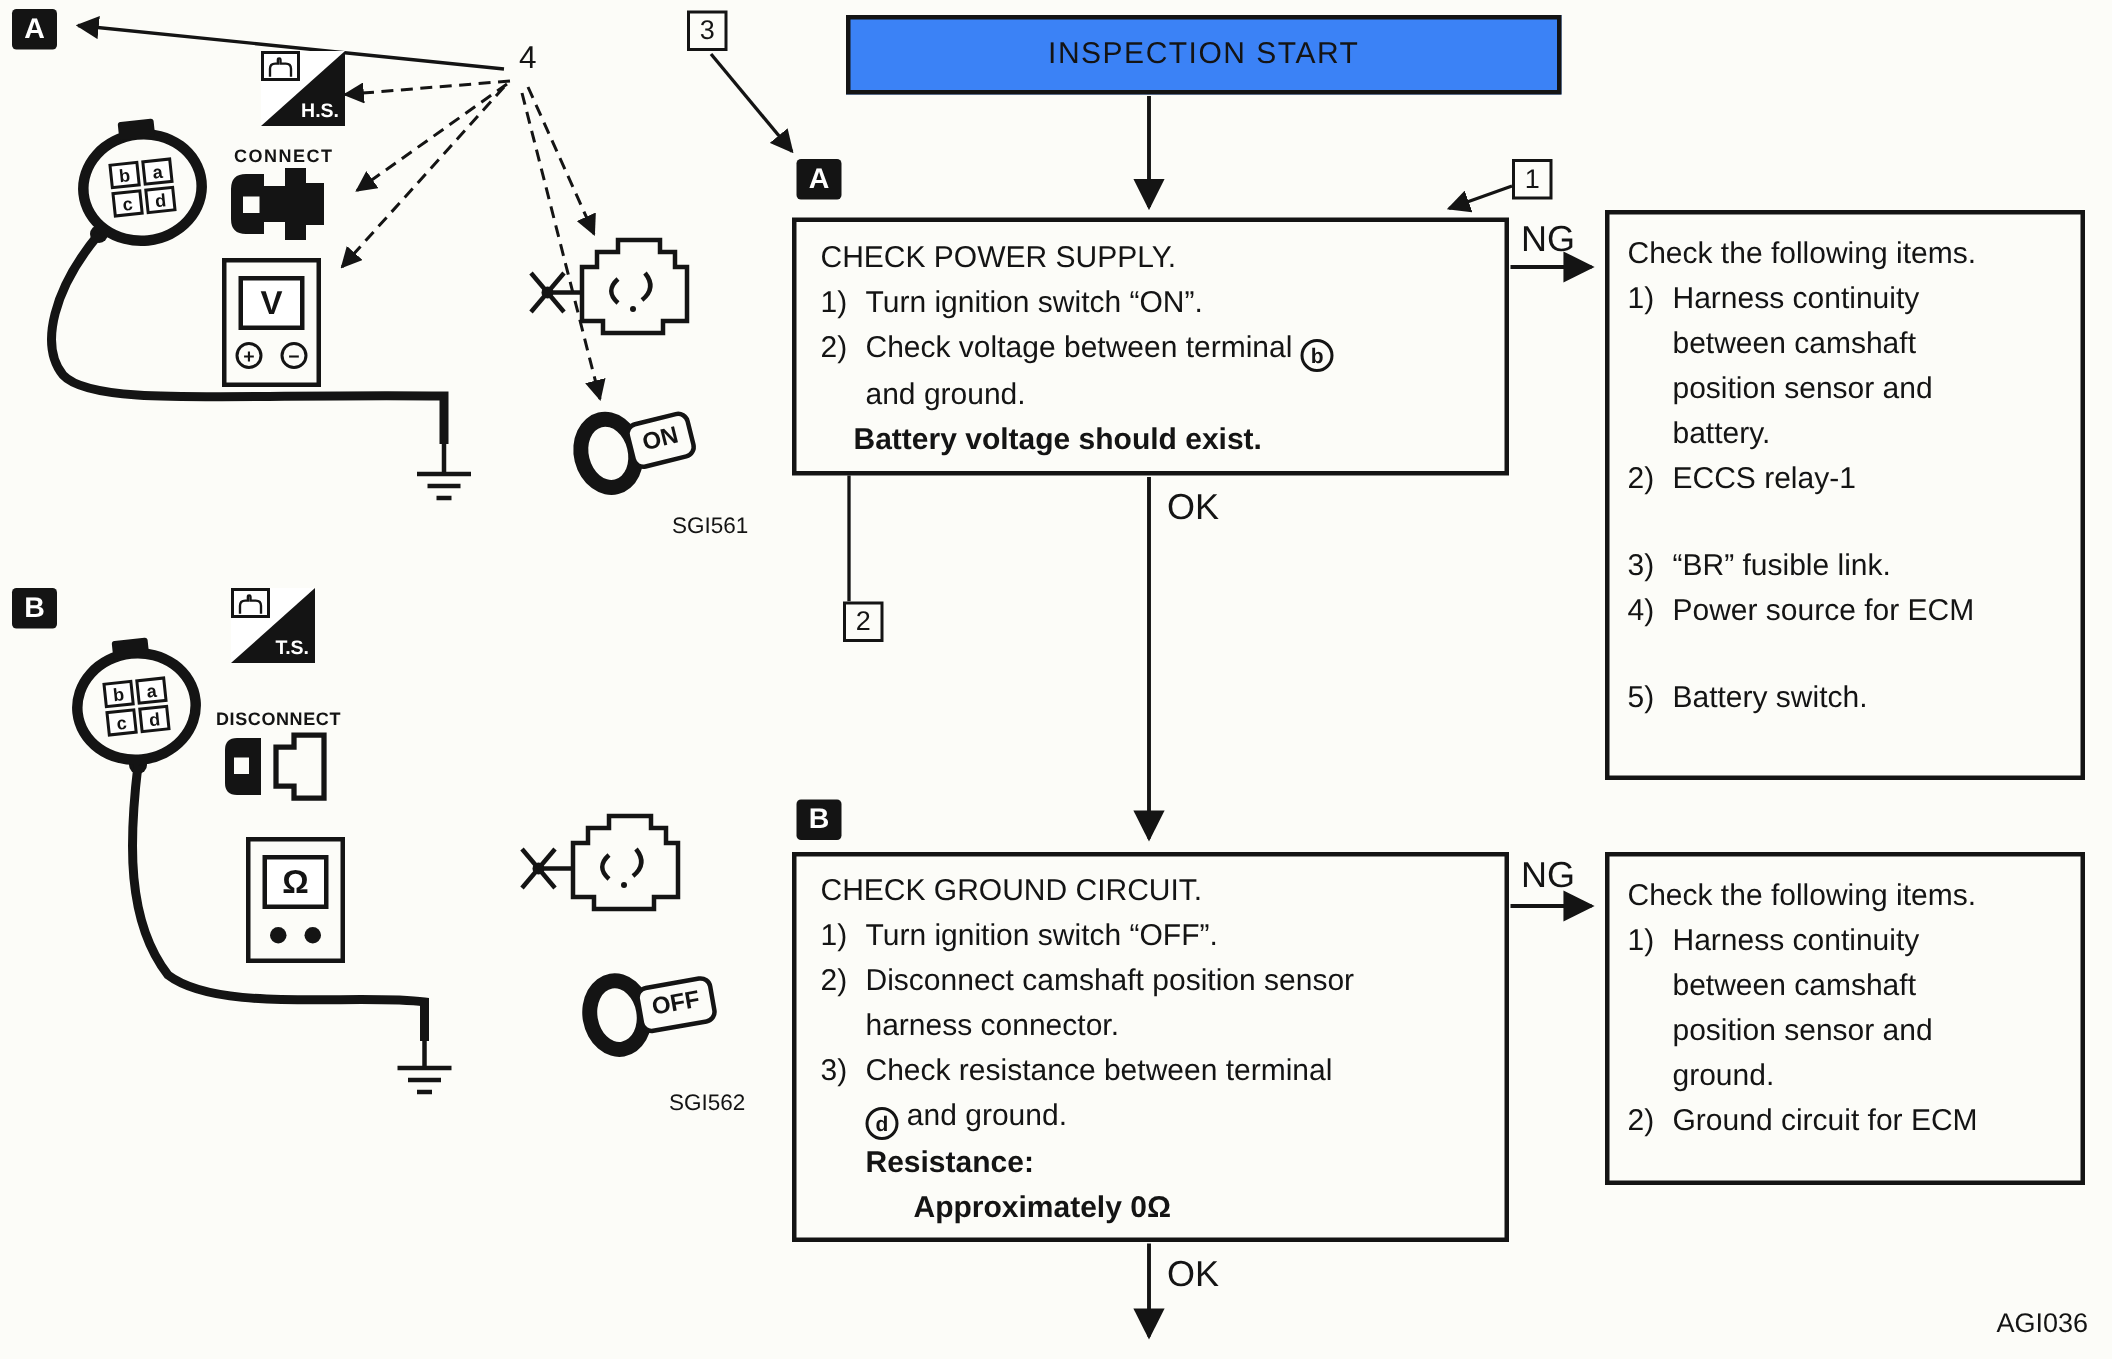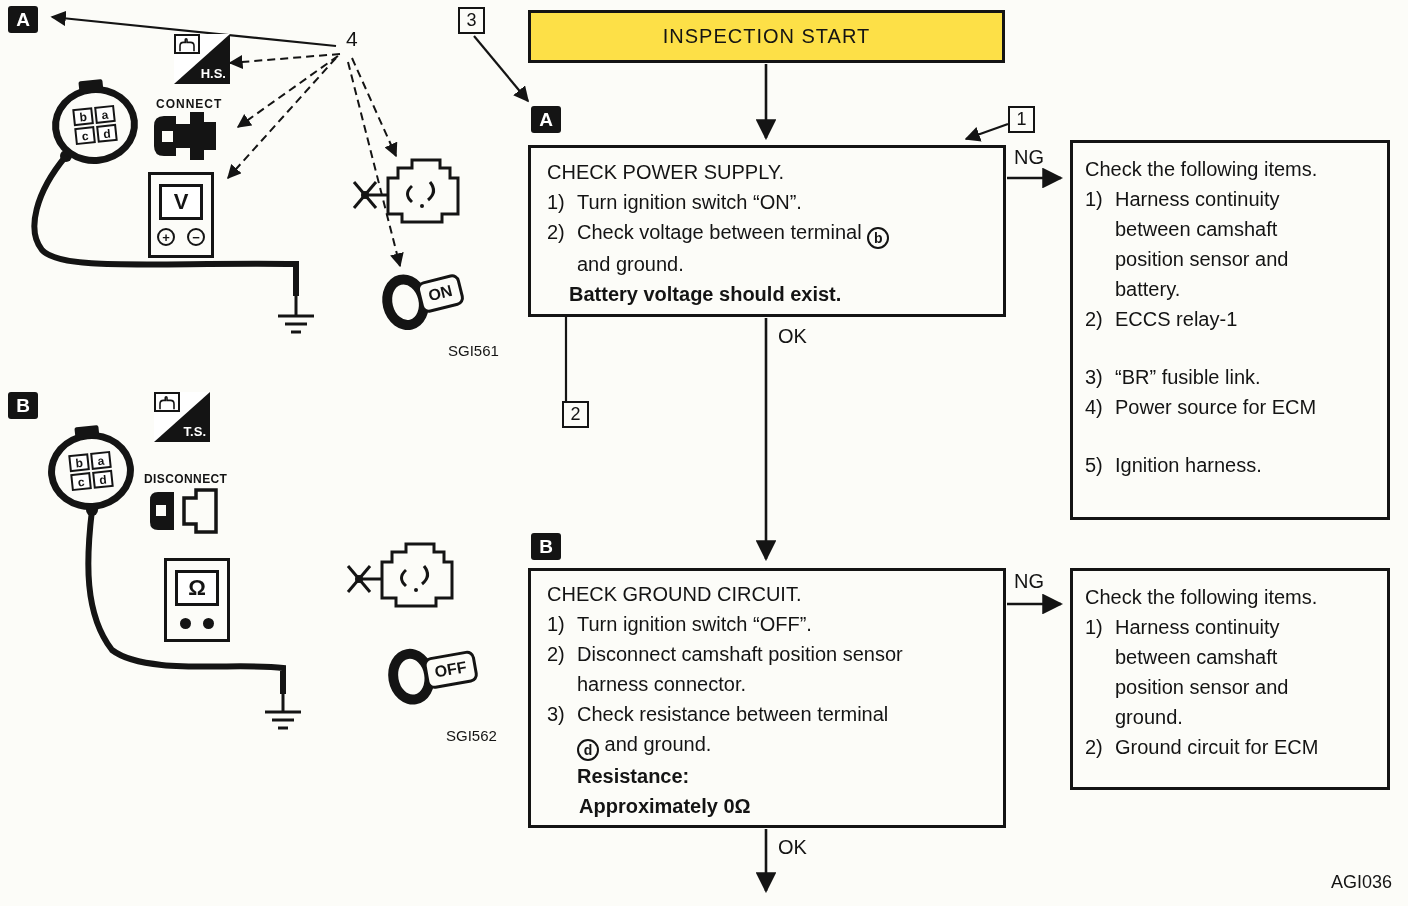--- a/index.html
+++ b/index.html
@@ -17,29 +17,29 @@
   .boxtitle { line-height:30px; }
   .row { display:flex; line-height:30px; }
   .num { width:30px; flex:none; }
   .txt { white-space:pre-line; }
   .gap { margin-top:28px; }
   .bold { font-weight:bold; }
   .circ { display:inline-flex; width:22px; height:22px; border:2px solid #141414; border-radius:50%;
           align-items:center; justify-content:center; font-weight:bold; font-size:14px;
           vertical-align:-4px; line-height:1; }
 
-  .startbox { position:absolute; border:3px solid #141414; background:#fde047; display:flex;
-              align-items:center; justify-content:center; font-size:20px; letter-spacing:1px; }
+  .startbox { position:absolute; border:3px solid #141414; background:#3b82f6; display:flex;
+              align-items:center; justify-content:center; font-size:20px; letter-spacing:1px;margin-left:36px; }
 
   .mark { position:absolute; width:30px; height:27px; background:#141414; color:#fff; font-weight:bold;
           font-size:19px; display:flex; align-items:center; justify-content:center; border-radius:3px; z-index:2; }
   .ref  { position:absolute; width:27px; height:27px; border:2px solid #141414; background:#fcfcf8;
           font-size:18px; display:flex; align-items:center; justify-content:center; z-index:2; }
   .plain-num { position:absolute; font-size:21px; z-index:2; }
-  .flowlabel { position:absolute; font-size:20px; z-index:2; }
+  .flowlabel { position:absolute; font-size:24px; z-index:2; }
   .figref { position:absolute; font-size:15px; z-index:2; }
   .figcode { position:absolute; font-size:18px; z-index:2; }
 
   
   .connector { position:absolute; width:86px; height:78px; border:7px solid #141414; border-radius:50%;
                background:#fcfcf8; display:flex; align-items:center; justify-content:center; }
   .conn-tab { position:absolute; top:-13px; left:50%; transform:translateX(-50%); width:24px; height:12px;
               background:#141414; border-radius:2px; }
   .conn-grid { display:grid; grid-template-columns:20px 20px; gap:2px; }
   .term { width:20px; height:17px; border:2px solid #141414; background:#fff; font-weight:bold; font-size:12px;
@@ -281,21 +281,21 @@
       <div class="row gap">
           <span class="num">3)</span>
           <span class="txt">“BR” fusible link.</span>
         </div>
       <div class="row">
           <span class="num">4)</span>
           <span class="txt">Power source for ECM</span>
         </div>
       <div class="row gap">
           <span class="num">5)</span>
-          <span class="txt">Ignition harness.</span>
+          <span class="txt">Battery switch.</span>
         </div>
     </div>
 
     <div class="flowlabel" style="left:778px;top:325px;">OK</div>
     <div class="ref" style="left:562px;top:401px;">2</div>
 
     <div class="mark" style="left:531px;top:533px;">B</div>
 
     <div class="fbox" style="left:528px;top:568px;width:478px;height:260px;padding-top:8px;">
       <div class="boxtitle">CHECK GROUND CIRCUIT.</div>
@@ -308,21 +308,21 @@
         <span class="txt">Disconnect camshaft position sensor
 harness connector.</span>
       </div>
       <div class="row">
         <span class="num">3)</span>
         <span class="txt"><span>Check resistance between terminal</span><br><span class="circ">d</span> <span>and ground.</span></span>
       </div>
       <div class="row bold" style="margin-left:30px;">
         <span class="txt">Resistance:</span>
       </div>
-      <div class="row bold" style="margin-left:32px;">
+      <div class="row bold" style="margin-left:62px;">
         <span class="txt">Approximately 0Ω</span>
       </div>
     </div>
 
     <div class="flowlabel" style="left:1014px;top:570px;">NG</div>
 
     <div class="fbox" style="left:1070px;top:568px;width:320px;height:222px;padding:11px 12px;">
       <div class="boxtitle">Check the following items.</div>
       <div class="row">
           <span class="num">1)</span>

